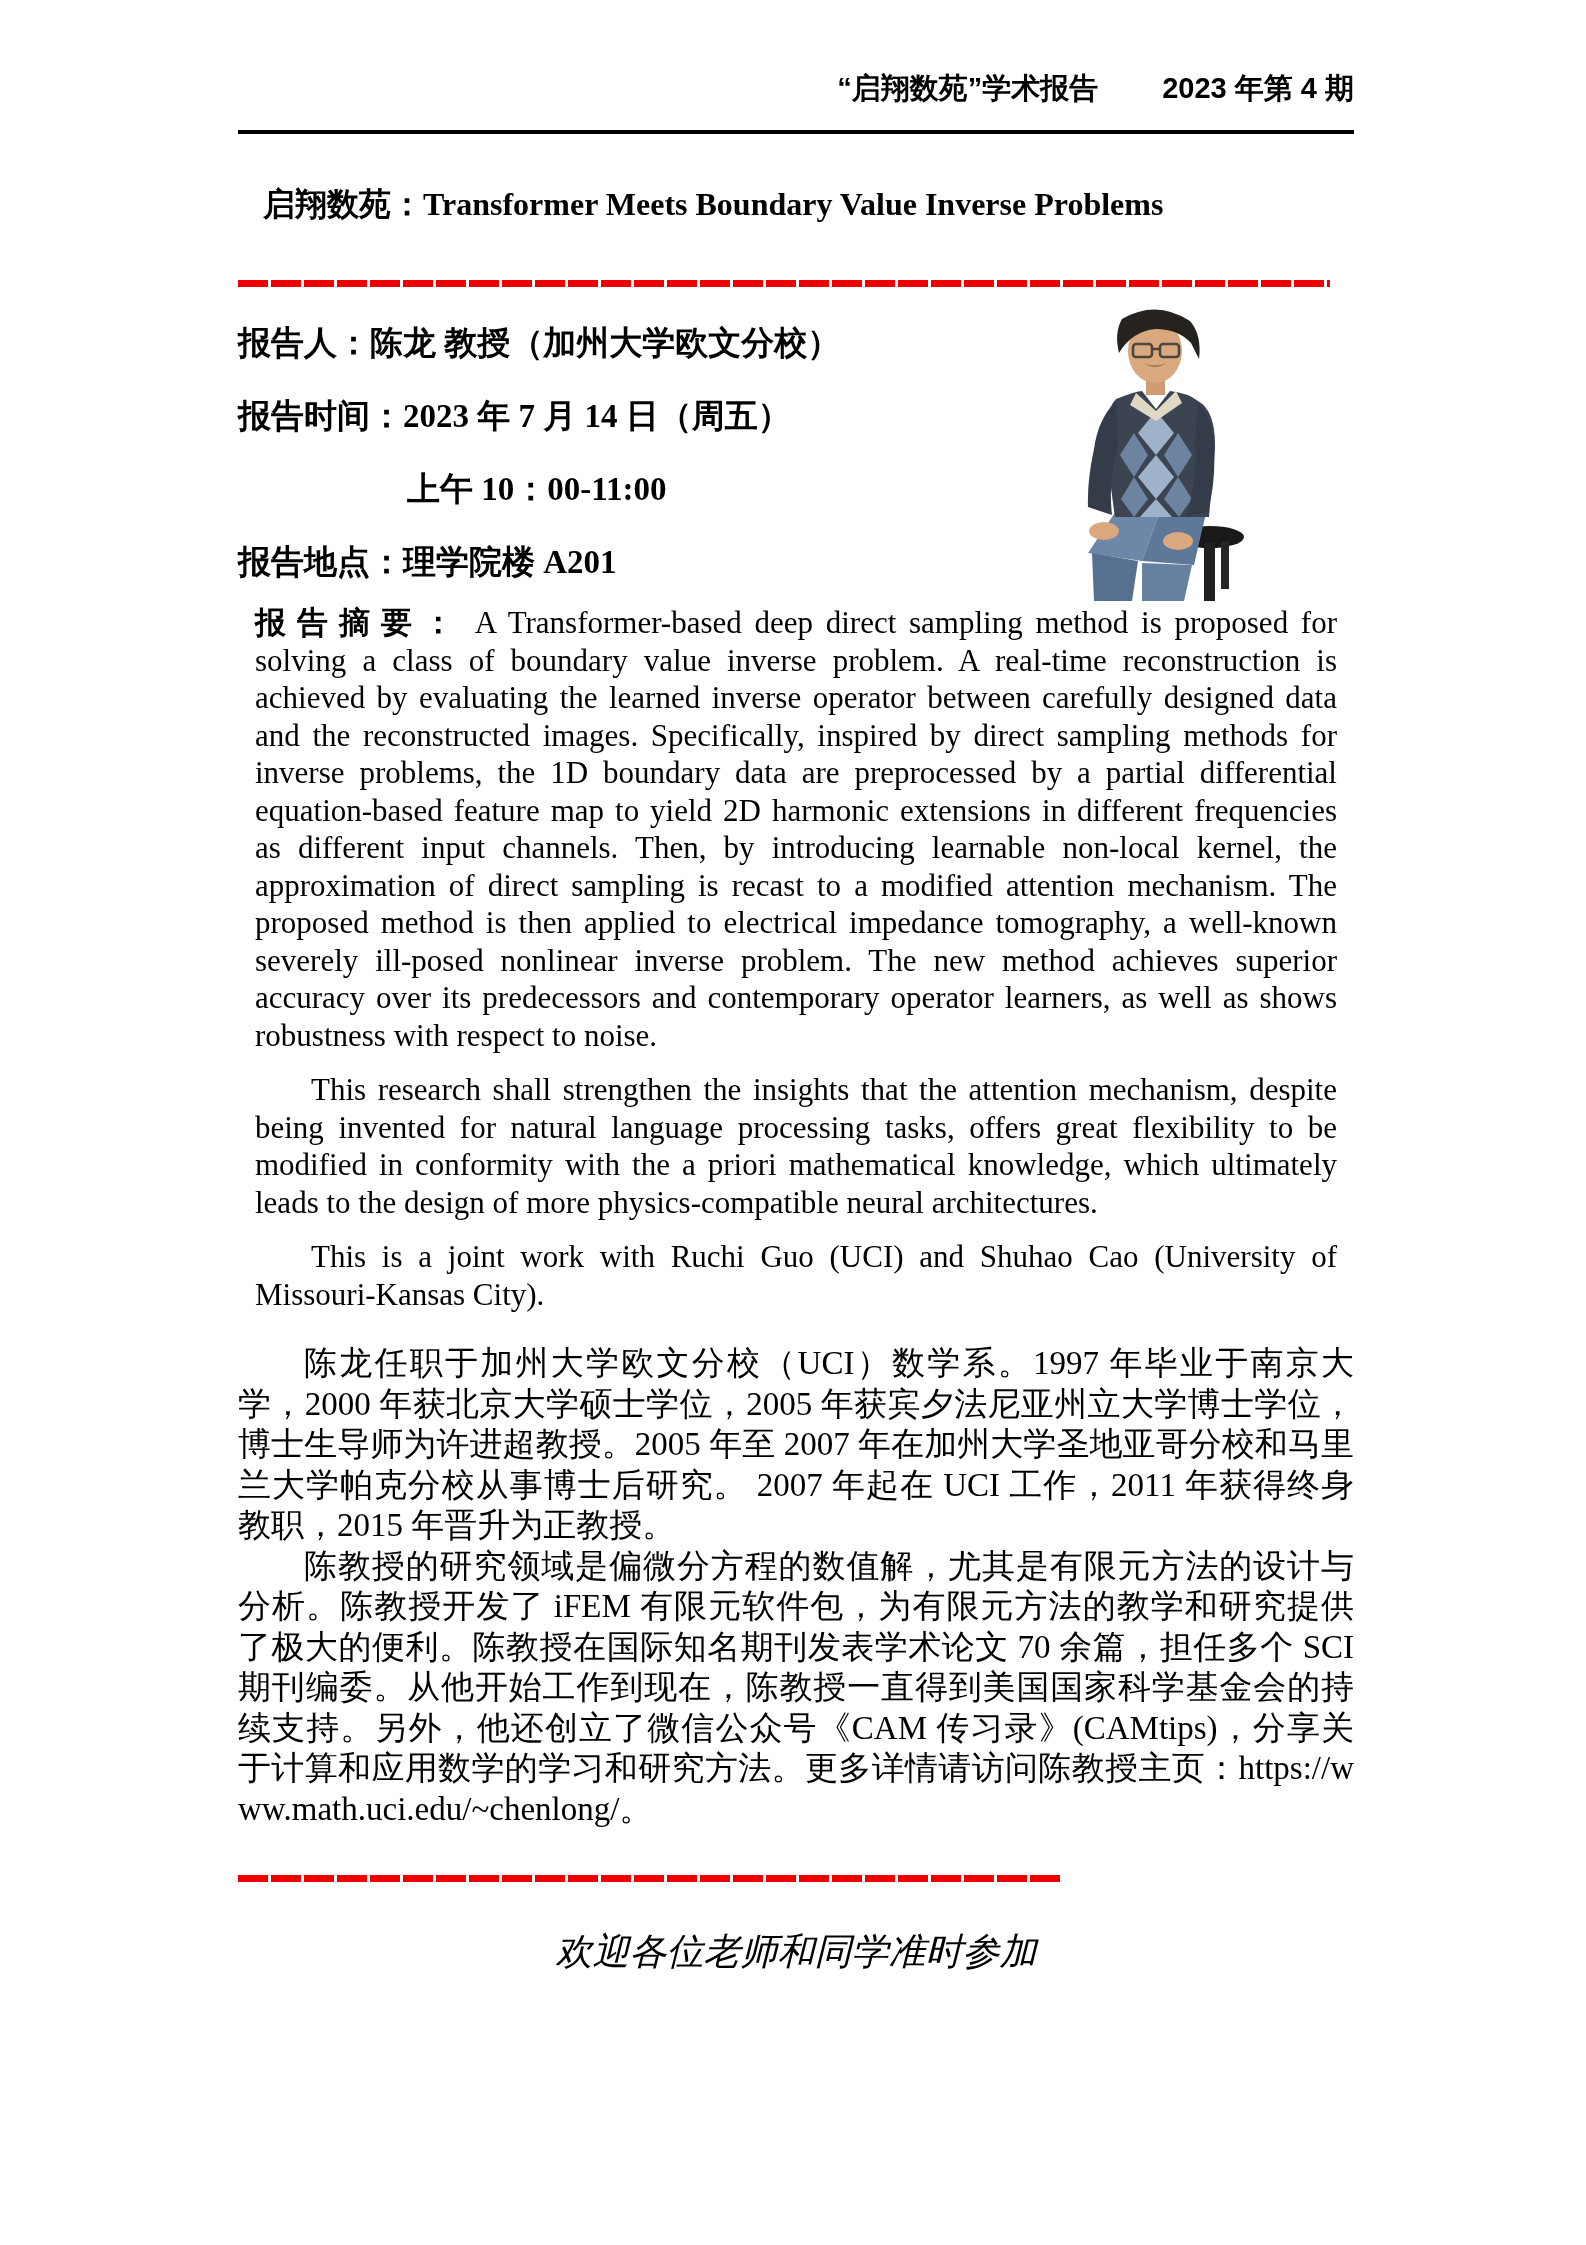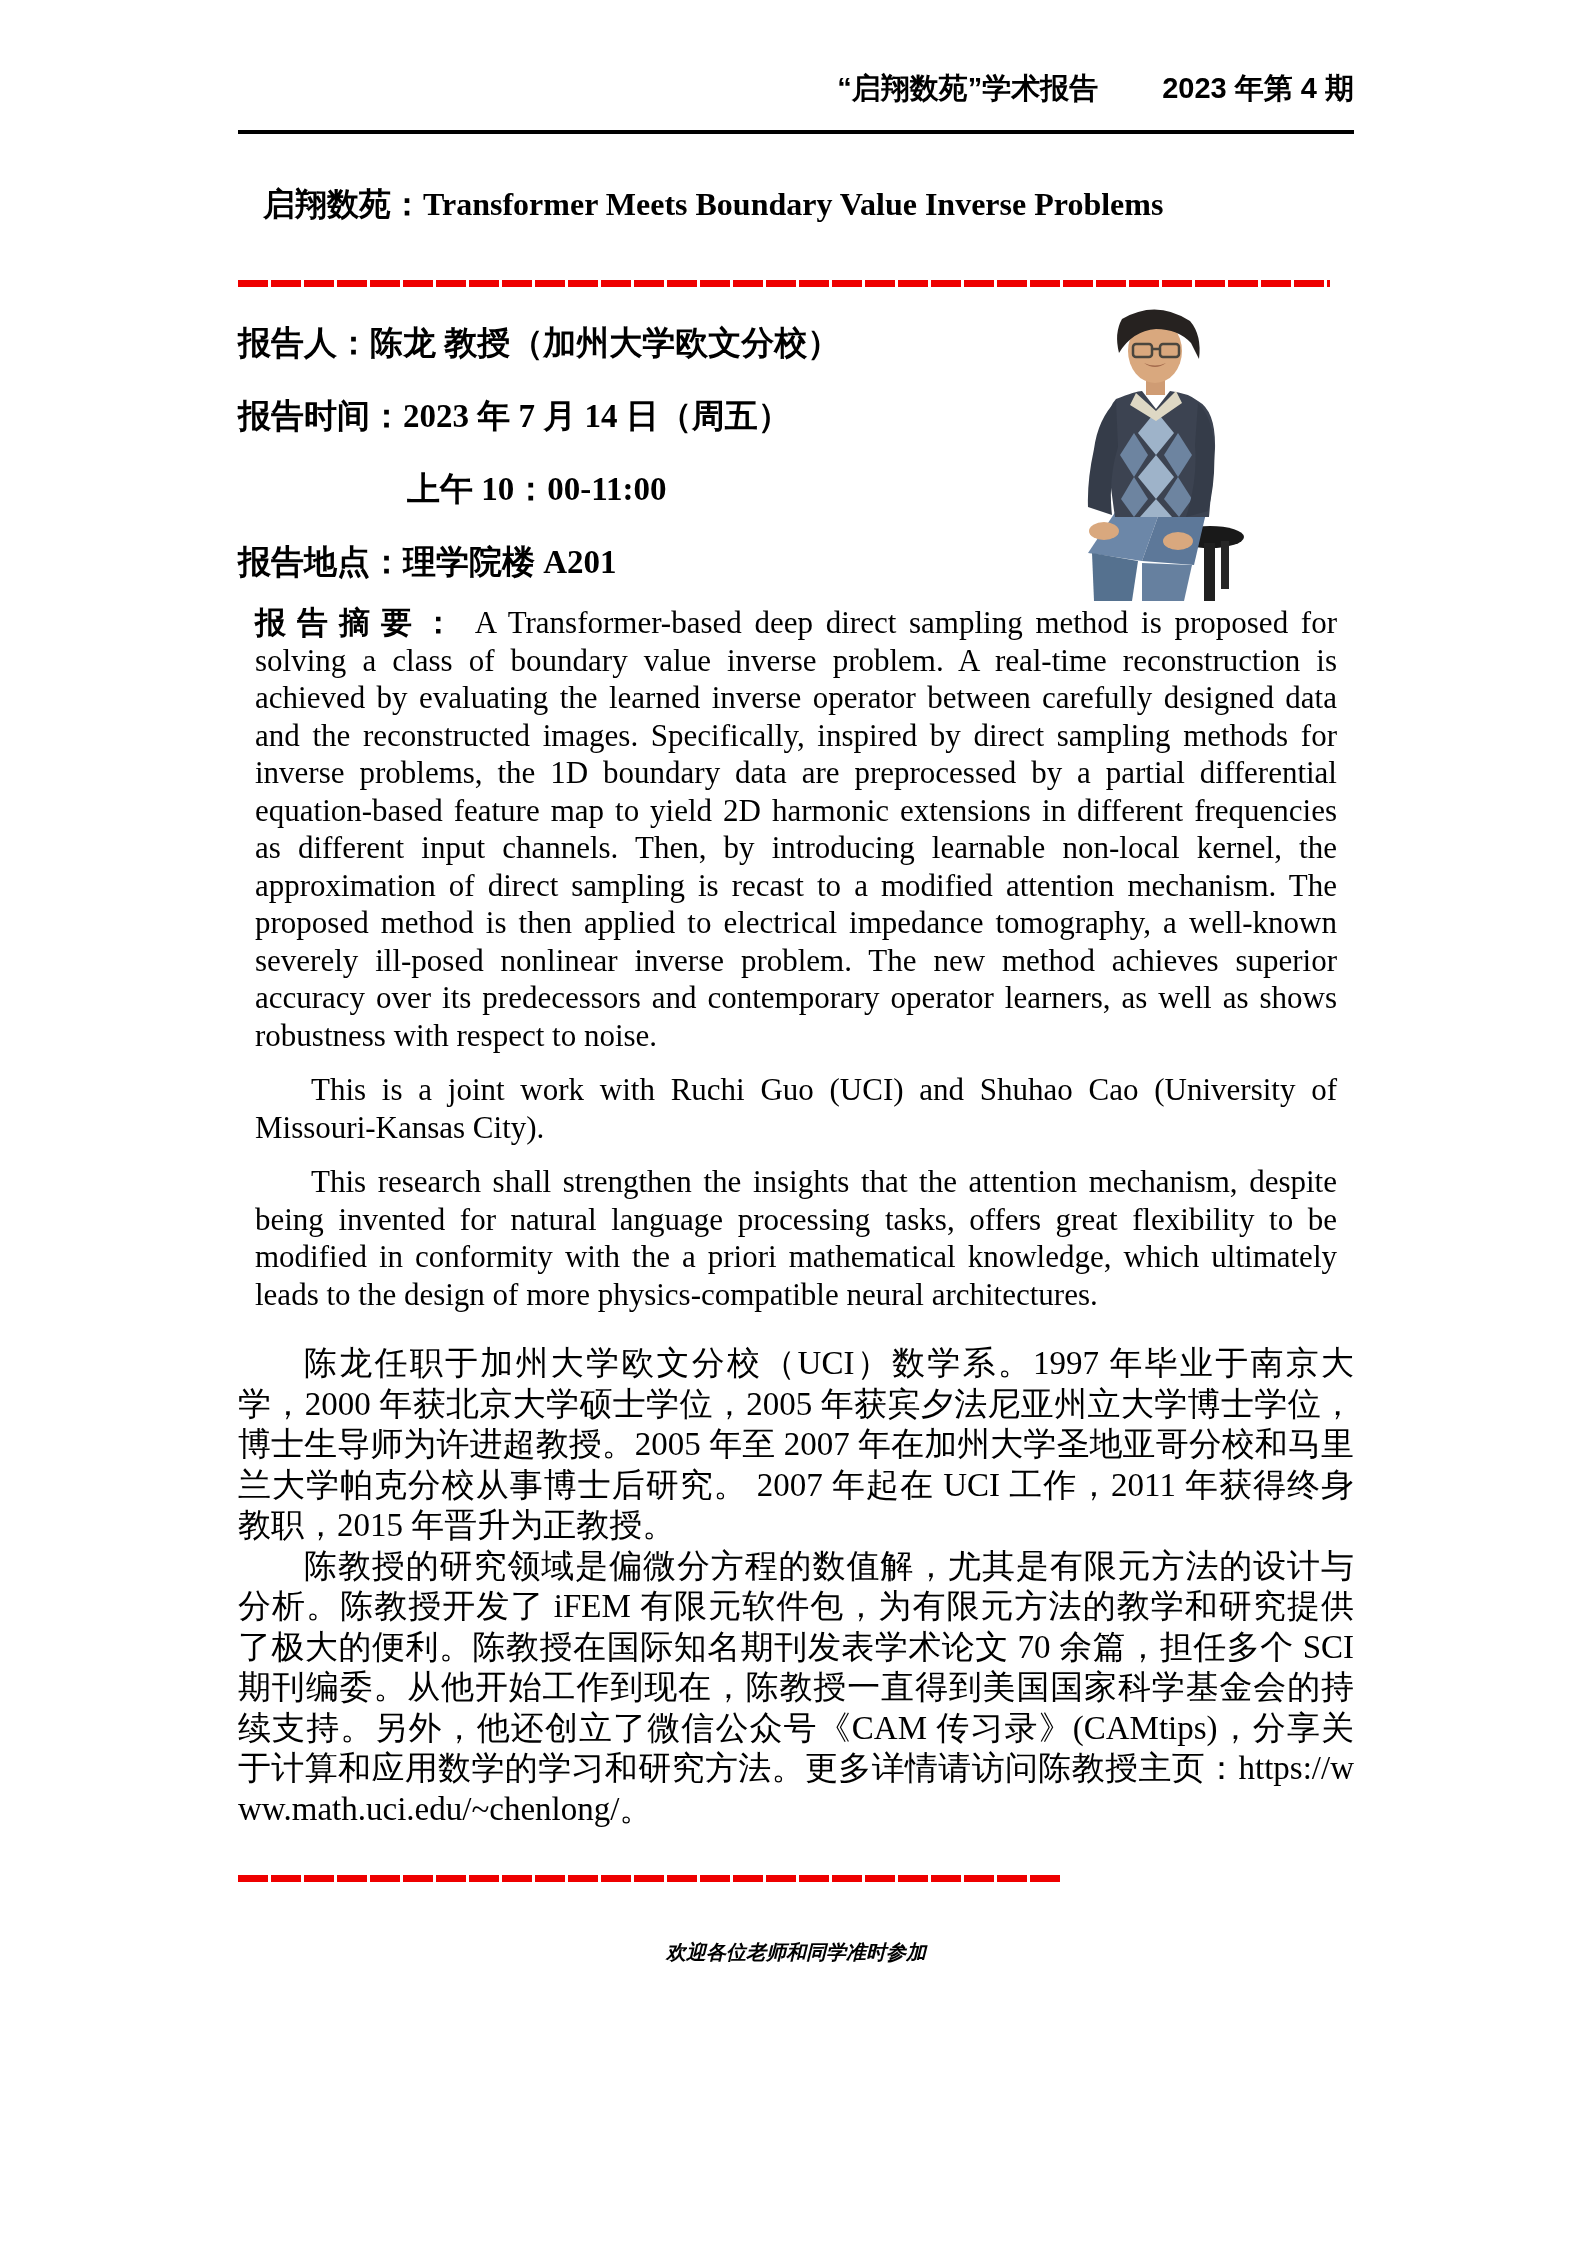--- a/index.html
+++ b/index.html
@@ -56,21 +56,21 @@
     margin-top:44px;font-weight:bold;font-size:32px;line-height:40px;
     font-family:"Liberation Sans","DejaVu Sans",sans-serif;
   }
   .bio p{margin:0;font-size:33px;line-height:40.5px;text-align:justify;text-indent:66px;}
   .bio p.first{margin-top:30px;}
   .bio .url{word-break:break-all;}
 
   
   .closing{
     margin-top:50px;text-align:center;
-    font-weight:bold;font-style:italic;font-size:20px;line-height:40px;
+    font-weight:normal;font-style:italic;font-size:37px;line-height:40px;
   }
 </style>
 </head>
 <body>
 
 <div class="page">
 
   <div class="masthead">
     <span>“启翔数苑”学术报告</span><span class="issue">2023 年第 4 期</span>
   </div>
@@ -135,22 +135,22 @@
     <div class="info-line cont">
       <span>上午 10：00-11:00</span>
     </div>
     <div class="info-line">
       <span>报告地点：</span><span>理学院楼 A201</span>
     </div>
   </div>
 
   <div class="abstract">
     <p><span class="cjk-label">报告摘要：</span><span>A Transformer-based deep direct sampling method is proposed for solving a class of boundary value inverse problem. A real-time reconstruction is achieved by evaluating the learned inverse operator between carefully designed data and the reconstructed images. Specifically, inspired by direct sampling methods for inverse problems, the 1D boundary data are preprocessed by a partial differential equation-based feature map to yield 2D harmonic extensions in different frequencies as different input channels. Then, by introducing learnable non-local kernel, the approximation of direct sampling is recast to a modified attention mechanism. The proposed method is then applied to electrical impedance tomography, a well-known severely ill-posed nonlinear inverse problem. The new method achieves superior accuracy over its predecessors and contemporary operator learners, as well as shows robustness with respect to noise.</span></p>
+    <p class="follow">This research shall strengthen the insights that the attention mechanism, despite being invented for natural language processing tasks, offers great flexibility to be modified in conformity with the a priori mathematical knowledge, which ultimately leads to the design of more physics-compatible neural architectures.</p>
     <p class="follow">This is a joint work with Ruchi Guo (UCI) and Shuhao Cao (University of Missouri-Kansas City).</p>
-    <p class="follow">This research shall strengthen the insights that the attention mechanism, despite being invented for natural language processing tasks, offers great flexibility to be modified in conformity with the a priori mathematical knowledge, which ultimately leads to the design of more physics-compatible neural architectures.</p>
   </div>
 
   <div class="bio">
     <p class="first">陈龙任职于加州大学欧文分校（UCI）数学系。1997 年毕业于南京大学，2000 年获北京大学硕士学位，2005 年获宾夕法尼亚州立大学博士学位，博士生导师为许进超教授。2005 年至 2007 年在加州大学圣地亚哥分校和马里兰大学帕克分校从事博士后研究。 2007 年起在 UCI 工作，2011 年获得终身教职，2015 年晋升为正教授。</p>
     <p class="url">陈教授的研究领域是偏微分方程的数值解，尤其是有限元方法的设计与分析。陈教授开发了 iFEM 有限元软件包，为有限元方法的教学和研究提供了极大的便利。陈教授在国际知名期刊发表学术论文 70 余篇，担任多个 SCI 期刊编委。从他开始工作到现在，陈教授一直得到美国国家科学基金会的持续支持。另外，他还创立了微信公众号《CAM 传习录》(CAMtips)，分享关于计算和应用数学的学习和研究方法。更多详情请访问陈教授主页：https://www.math.uci.edu/~chenlong/。</p>
   </div>
 
   <div class="red-rule bottom"></div>
 
   <div class="closing">欢迎各位老师和同学准时参加</div>

